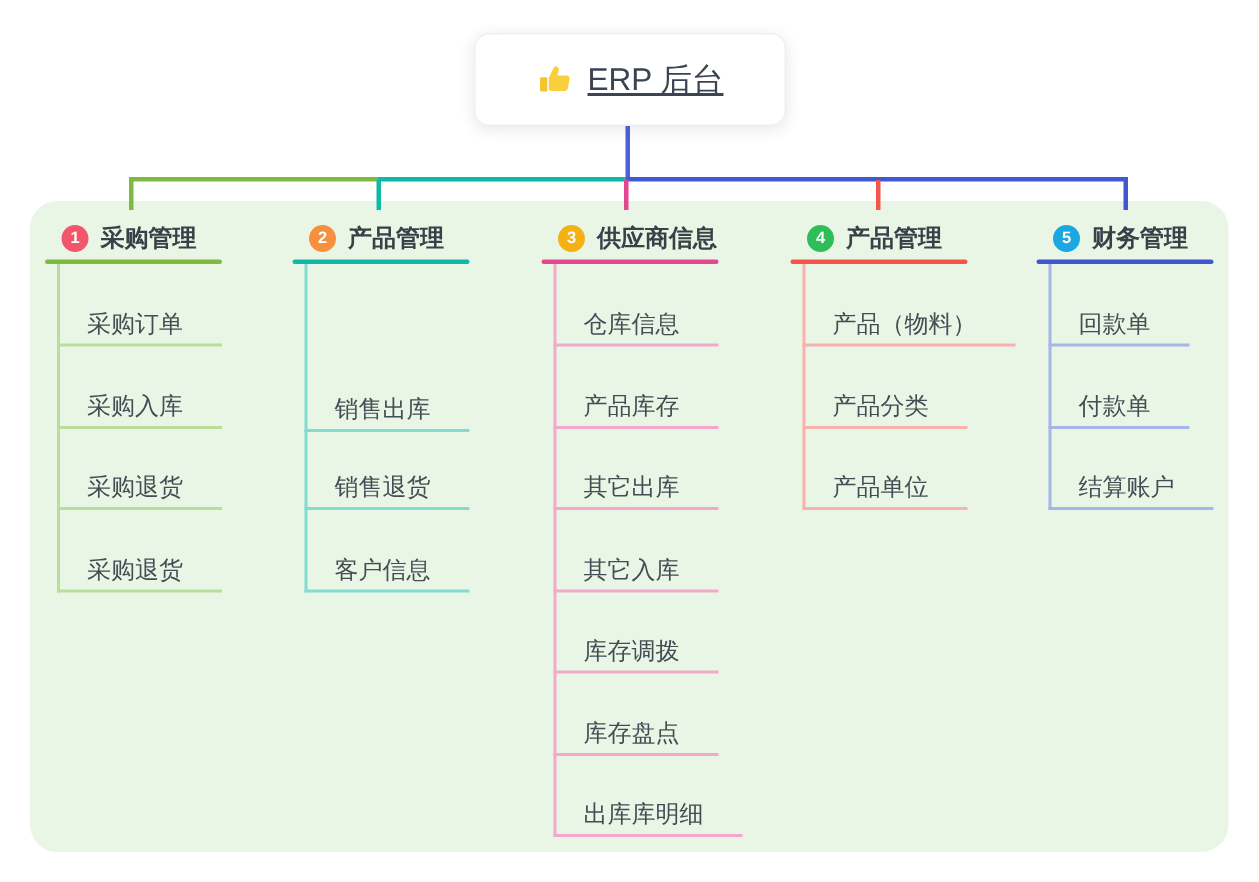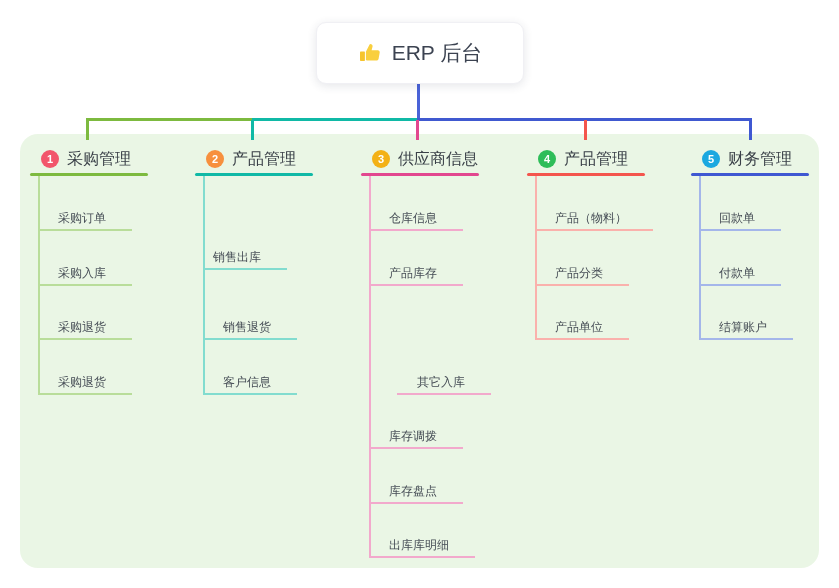--- a/index.html
+++ b/index.html
@@ -6,39 +6,39 @@
   body{width:839px;height:588px;font-family:"Liberation Sans","DejaVu Sans",sans-serif;}
   .canvas{position:relative;width:839px;height:588px;background:#ffffff;overflow:hidden;}
 
   .panel{position:absolute;left:20px;top:134px;width:799px;height:434px;
          border-radius:18px;z-index:0;}
 
   .root-node{position:absolute;left:316px;top:22px;width:206px;height:60px;
              background:#ffffff;border:1px solid #f0f0f4;border-radius:10px;
              box-shadow:0 2px 10px rgba(40,50,70,.12);
              display:flex;align-items:center;justify-content:center;gap:10px;z-index:3;}
-  .root-label{font-size:21px;color:#3c4351;font-weight:500;}
+  .root-label{font-size:21px;color:#3c4351;font-weight:500;text-decoration:underline;}
   .root-icon{display:flex;align-items:center;}
 
   .seg{position:absolute;top:118px;height:3px;z-index:1;}
   .drop{position:absolute;top:120px;width:3px;height:20px;z-index:1;}
   .root-stem{position:absolute;left:417px;top:82px;width:3px;height:37px;z-index:1;}
 
   .branch{position:absolute;top:148px;width:165px;z-index:2;}
   .branch-header{display:flex;align-items:center;gap:8px;padding-left:11px;height:22px;cursor:pointer;}
   .badge{width:18px;height:18px;border-radius:50%;color:#fff;font-size:11px;font-weight:700;
          display:flex;align-items:center;justify-content:center;flex:0 0 18px;line-height:1;}
-  .branch-title{font-size:16px;color:#3a4048;font-weight:400;white-space:nowrap;}
+  .branch-title{font-size:16px;color:#3a4048;font-weight:700;white-space:nowrap;}
   .branch-underline{position:absolute;left:0;top:25px;width:118px;height:3px;border-radius:2px;}
   .branch-stem{position:absolute;left:8px;top:28px;width:2px;}
 
   .child{position:absolute;left:8px;height:26px;padding:0 26px 2px 20px;
          display:flex;align-items:flex-end;border-bottom:2px solid transparent;
          white-space:nowrap;box-sizing:content-box;cursor:pointer;}
-  .child-label{font-size:12px;color:#454c55;}
+  .child-label{font-size:16px;color:#454c55;}
 </style>
 </head>
 <body>
 
 <div class="canvas" id="canvas">
 
   <div class="panel" id="panel" style="background: rgb(234, 246, 229);"></div>
 
   <div class="root-stem" id="rootStem" style="background: rgb(74, 99, 216);"></div>
   <div class="seg" id="segLeft" style="left: 86px; width: 167px; background: rgb(125, 186, 63);"></div>
@@ -82,21 +82,21 @@
     <span class="child-label">采购退货</span>
   </div>
     </div>
     <div class="branch" style="left: 195px;">
     <div class="branch-header">
       <span class="badge" style="background: rgb(247, 144, 62);">2</span>
       <span class="branch-title">产品管理</span>
     </div>
     <div class="branch-underline" style="background: rgb(16, 185, 166);"></div>
     <div class="branch-stem" style="background: rgb(130, 220, 207); height: 218.5px;"></div>
-      <div class="child" style="top: 92px; border-bottom-color: rgb(130, 220, 207); padding-left: 10px;">
+      <div class="child" style="top: 110px; border-bottom-color: rgb(130, 220, 207);">
     <span class="child-label">销售出库</span>
   </div>
       <div class="child" style="top: 162px; border-bottom-color: rgb(130, 220, 207);">
     <span class="child-label">销售退货</span>
   </div>
       <div class="child" style="top: 217px; border-bottom-color: rgb(130, 220, 207);">
     <span class="child-label">客户信息</span>
   </div>
     </div>
     <div class="branch" style="left: 361px;">
@@ -105,21 +105,24 @@
       <span class="branch-title">供应商信息</span>
     </div>
     <div class="branch-underline" style="background: rgb(226, 71, 143);"></div>
     <div class="branch-stem" style="background: rgb(242, 169, 204); height: 382px;"></div>
   <div class="child" style="top: 53px; border-bottom-color: rgb(242, 169, 204);">
     <span class="child-label">仓库信息</span>
   </div>
       <div class="child" style="top: 108px; border-bottom-color: rgb(242, 169, 204);">
     <span class="child-label">产品库存</span>
   </div>
-      <div class="child" style="top: 217px; border-bottom-color: rgb(242, 169, 204); margin-left: 28px;">
+      <div class="child" style="top: 162px; border-bottom-color: rgb(242, 169, 204);">
+    <span class="child-label">其它出库</span>
+  </div>
+      <div class="child" style="top: 217px; border-bottom-color: rgb(242, 169, 204);">
     <span class="child-label">其它入库</span>
   </div>
       <div class="child" style="top: 271px; border-bottom-color: rgb(242, 169, 204);">
     <span class="child-label">库存调拨</span>
   </div>
       <div class="child" style="top: 326px; border-bottom-color: rgb(242, 169, 204);">
     <span class="child-label">库存盘点</span>
   </div>
       <div class="child" style="top: 380px; border-bottom-color: rgb(242, 169, 204);">
     <span class="child-label">出库库明细</span>

